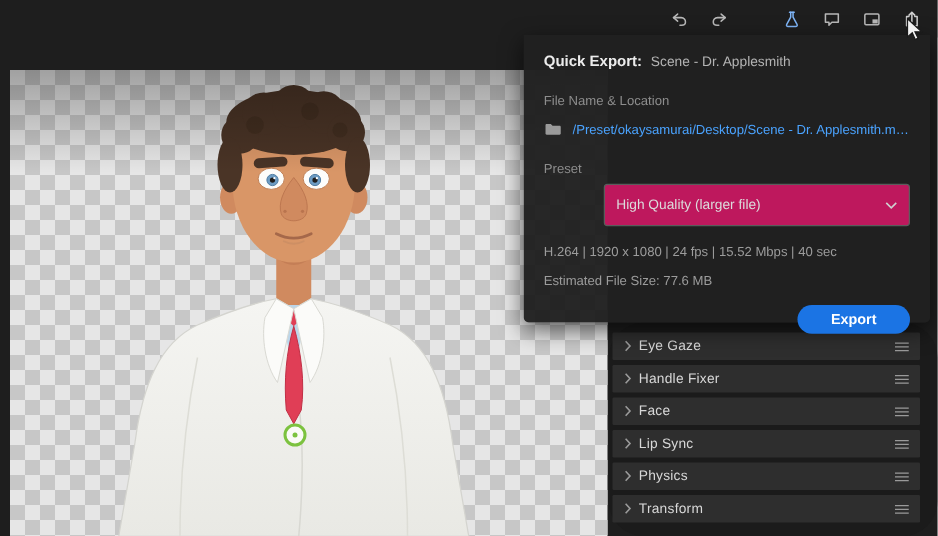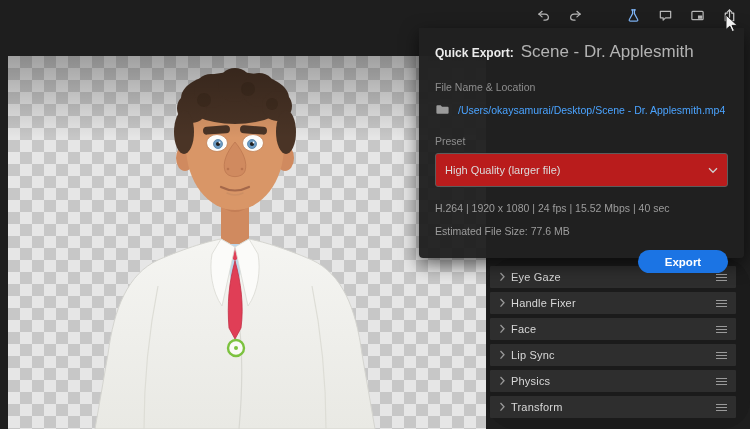--- a/index.html
+++ b/index.html
@@ -59,30 +59,30 @@
   .qe{
     position:absolute;left:419px;top:28px;width:325px;height:230px;
     background:rgba(32,32,32,.97);
     border-radius:0 0 4px 4px;
     box-shadow:0 6px 18px rgba(0,0,0,.6);
     padding:14px 16px 12px 16px;
     z-index:10;
   }
   .qe-title-row{display:flex;align-items:baseline;gap:7px;}
   .qe-title{font-size:12px;font-weight:bold;color:#ececec;}
-  .qe-scene{font-size:17px;color:#b3b3b3;}
+  .qe-scene{font-size:11px;color:#b3b3b3;}
   .qe-section-label{margin-top:19px;font-size:10.5px;color:#8d8d8d;}
   .qe-path-row{margin-top:9px;display:flex;align-items:center;gap:8px;}
   .qe-path-row svg{width:15px;height:15px;flex:0 0 auto;}
   .qe-path{font-size:10.5px;color:var(--link);cursor:pointer;white-space:nowrap;overflow:hidden;text-overflow:ellipsis;}
   .qe-preset-label{margin-top:18px;font-size:10.5px;color:#8d8d8d;}
   .qe-select{
     margin-top:6px;height:22px;border:1px solid #5c5c5c;border-radius:3px;
-    background:#b91c1c;display:flex;align-items:center;justify-content:space-between;
-    padding:16px 9px;cursor:pointer;
+    background:#be185d;display:flex;align-items:center;justify-content:space-between;
+    padding:16px 9px;cursor:pointer;margin-left:48px;
   }
   .qe-select-value{font-size:11px;color:#dcdcdc;}
   .qe-select svg{width:10px;height:7px;}
   .qe-info{margin-top:15px;font-size:10.5px;color:#9c9c9c;}
   .qe-est{margin-top:11px;font-size:10.5px;color:#9c9c9c;}
   .qe-btn-row{margin-top:13px;display:flex;justify-content:flex-end;}
   .qe-export-btn{
     background:var(--accent);border:none;border-radius:12px;
     color:#fff;font-size:11.5px;font-weight:bold;
     width:90px;height:23px;cursor:pointer;
@@ -313,21 +313,21 @@
       <span class="qe-title">Quick Export:</span>
       <span class="qe-scene">Scene - Dr. Applesmith</span>
     </div>
 
     <div class="qe-section-label">File Name &amp; Location</div>
 
     <div class="qe-path-row">
       <svg viewBox="0 0 16 16">
         <path d="M1.5 4.5 C1.5 3.9 1.9 3.5 2.5 3.5 H6 L7.5 5 H13.5 C14.1 5 14.5 5.4 14.5 6 V11.5 C14.5 12.1 14.1 12.5 13.5 12.5 H2.5 C1.9 12.5 1.5 12.1 1.5 11.5 Z" fill="#9a9a9a"></path>
       </svg>
-      <span class="qe-path">/Users/okaysamurai/Desktop/Scene - Dr. Applesmith.mp4</span>
+      <span class="qe-path">/Preset/okaysamurai/Desktop/Scene - Dr. Applesmith.mp4</span>
     </div>
 
     <div class="qe-preset-label">Preset</div>
 
     <div class="qe-select">
       <span class="qe-select-value">High Quality (larger file)</span>
       <svg viewBox="0 0 10 7" fill="none" stroke="#cfcfcf" stroke-width="1.3">
           <path d="M1 1.3 L5 5.3 L9 1.3"></path>
         </svg>
     </div>

